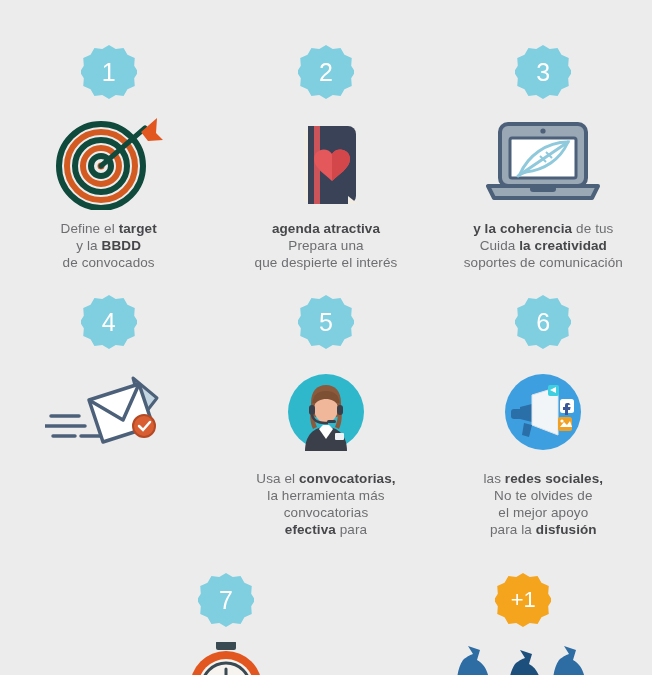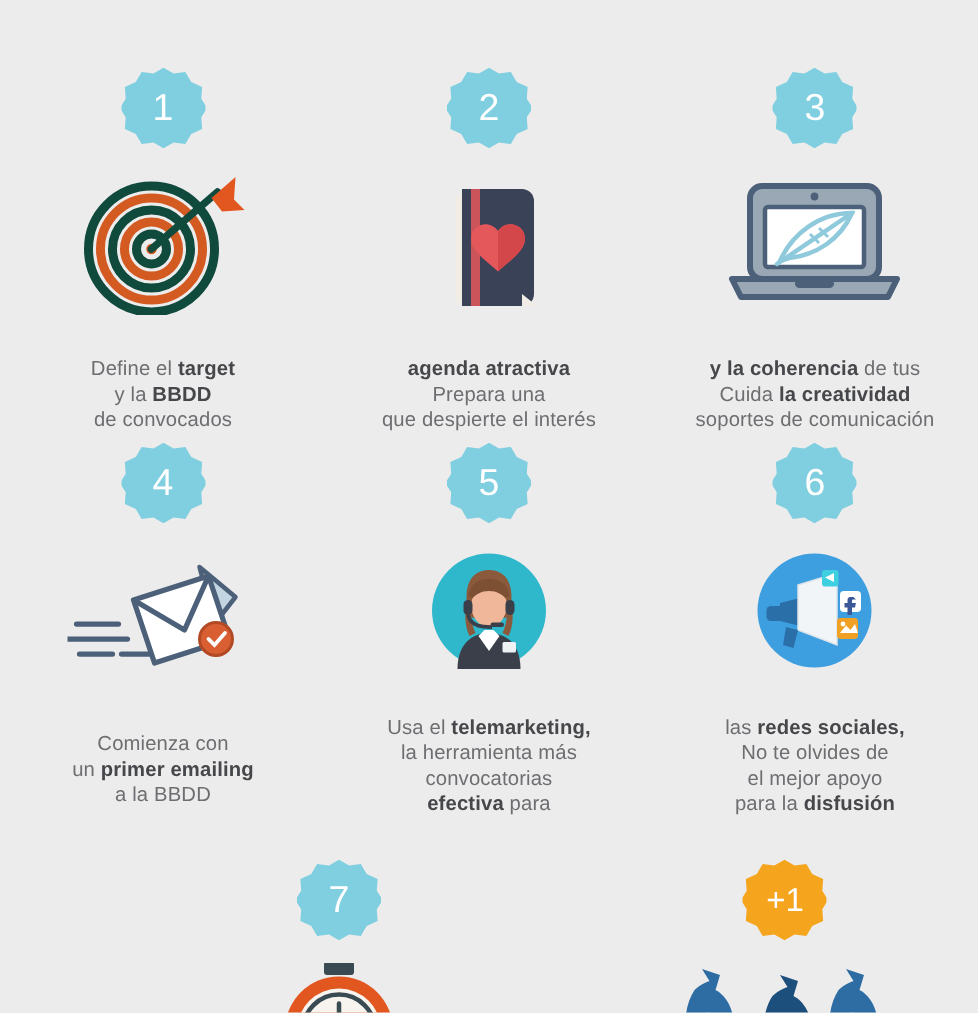--- a/index.html
+++ b/index.html
@@ -78,21 +78,21 @@
   .icon-box {
     height: 100px;
     margin-top: 12px;
     display: flex;
     align-items: center;
     justify-content: center;
   }
 
   
   .caption {
-    margin-top: 25px;
+    margin-top: 8px;
     text-align: center;
     color: #6d6e71;
     font-size: 13.5px;
     line-height: 17px;
     letter-spacing: 0.1px;
     max-width: 210px;
   }
   .caption b { color: #46474a; font-weight: 700; }
 
   
@@ -210,25 +210,20 @@
           <line x1="0" y1="54" x2="40" y2="54"></line>
           <line x1="8" y1="64" x2="30" y2="64"></line>
           <line x1="36" y1="64" x2="58" y2="64"></line>
         </g>
         <path d="M88 6 L112 26 L98 44 Z" fill="#c3d5e0" stroke="#4c6179" stroke-width="3" stroke-linejoin="round"></path>
         <path d="M44 28 L94 12 L108 54 L58 70 Z" fill="#ffffff" stroke="#4c6179" stroke-width="3.5" stroke-linejoin="round"></path>
         <path d="M44 28 L78 48 L94 12" fill="none" stroke="#4c6179" stroke-width="3.5" stroke-linejoin="round"></path>
         <circle cx="99" cy="54" r="11" fill="#d95f32" stroke="#b34a25" stroke-width="2"></circle>
         <path d="M94 54 l4 4 l7 -8" fill="none" stroke="#ffffff" stroke-width="2.5" stroke-linecap="round"></path>
       </svg>
-    </div>
-    <div class="caption">
-      <div><span>Comienza con</span></div>
-      <div><span>un </span><b>primer emailing</b></div>
-      <div><span>a la BBDD</span></div>
     </div>
   </div>
 
   <div class="step">
     <div class="badge">
       <svg class="scallop" viewBox="0 0 100 100">
         <path fill="#7fcfe0" d="M50 2 L62 9 L76 7 L83 19 L96 25 L95 39 L102 50 L95 61 L96 75 L83 81 L76 93 L62 91 L50 98 L38 91 L24 93 L17 81 L4 75 L5 61 L-2 50 L5 39 L4 25 L17 19 L24 7 L38 9 Z"></path>
       </svg>
       <span class="num">5</span>
     </div>
@@ -243,21 +238,21 @@
         <path d="M25 30 c-3 10 -2 20 1 26 l4 -2 c-3 -6 -4 -16 -2 -24 z" fill="#8b5a3c"></path>
         <path d="M53 30 c3 10 2 20 -1 26 l-4 -2 c3 -6 4 -16 2 -24 z" fill="#8b5a3c"></path>
         <rect x="22" y="32" width="6" height="10" rx="3" fill="#3b3f4a"></rect>
         <rect x="50" y="32" width="6" height="10" rx="3" fill="#3b3f4a"></rect>
         <path d="M25 42 c2 8 10 8 16 8" fill="none" stroke="#3b3f4a" stroke-width="2.5"></path>
         <rect x="40" y="47" width="9" height="3" rx="1.5" fill="#3b3f4a"></rect>
         <rect x="48" y="60" width="9" height="7" rx="1" fill="#eef2f5"></rect>
       </svg>
     </div>
     <div class="caption">
-      <div><span>Usa el </span><b>telemarketing,</b></div>
+      <div><span>Usa el </span><b>convocatorias,</b></div>
       <div><span>la herramienta más</span></div>
       <div><span>convocatorias</span></div>
       <div><b>efectiva</b><span> para</span></div>
     </div>
   </div>
 
   <div class="step">
     <div class="badge">
       <svg class="scallop" viewBox="0 0 100 100">
         <path fill="#7fcfe0" d="M50 2 L62 9 L76 7 L83 19 L96 25 L95 39 L102 50 L95 61 L96 75 L83 81 L76 93 L62 91 L50 98 L38 91 L24 93 L17 81 L4 75 L5 61 L-2 50 L5 39 L4 25 L17 19 L24 7 L38 9 Z"></path>

